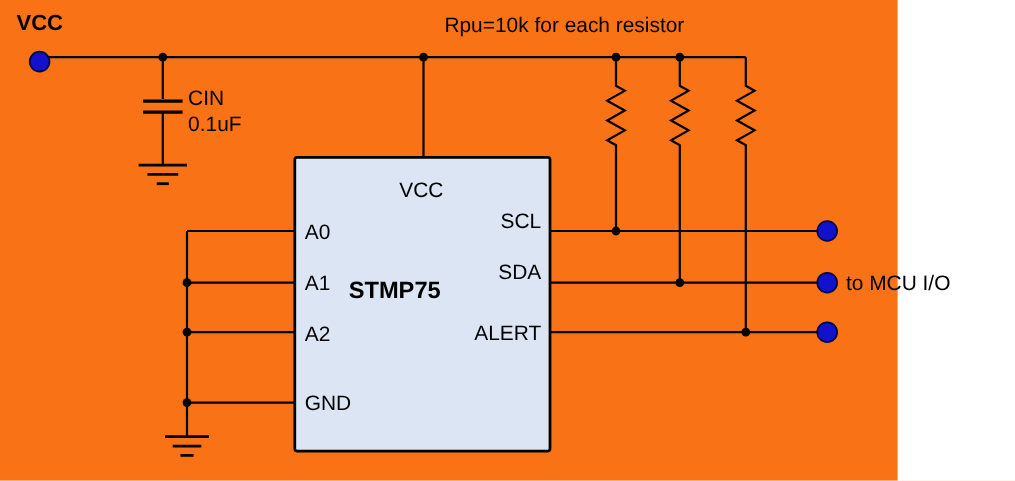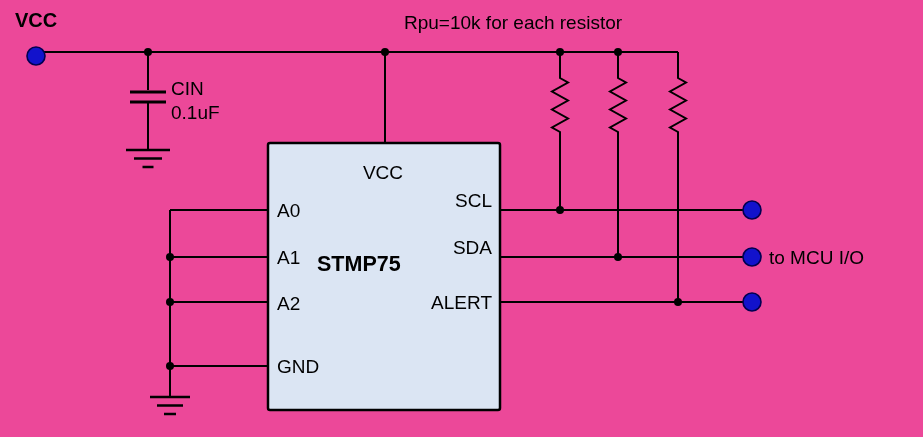--- a/index.html
+++ b/index.html
@@ -1,24 +1,24 @@
 <!DOCTYPE html>
 <html><head>
 <meta charset="utf-8">
 <style>
   html, body {
     margin: 0;
     padding: 0;
     background: #ffffff;
   }
   .canvas {
-    width: 923px;
+    width: 816px;
     height: 437px;
     position: relative;
-    background: #ec4899;
+    background: #f97316;
     font-family: "Liberation Sans", sans-serif;
   }
   svg text {
     fill: #000000;
     font-family: "Liberation Sans", sans-serif;
     font-size: 19px;
   }
   .wire {
     stroke: #000000;
     stroke-width: 2;

